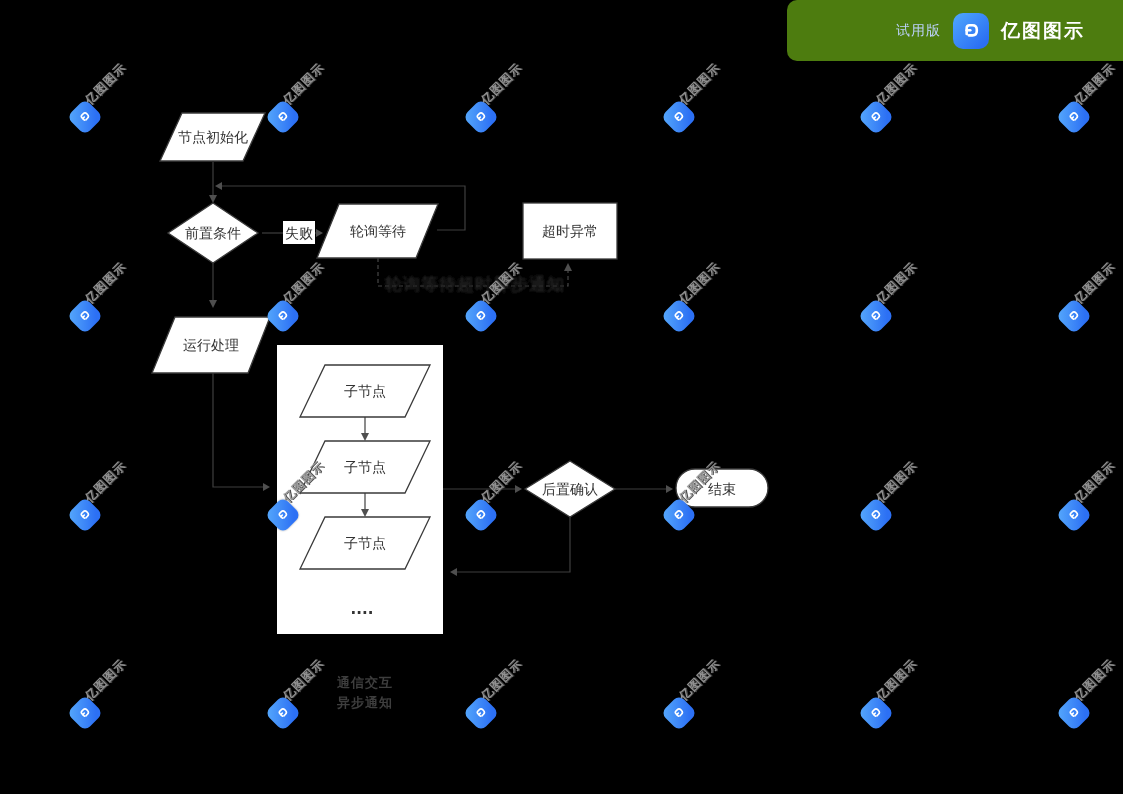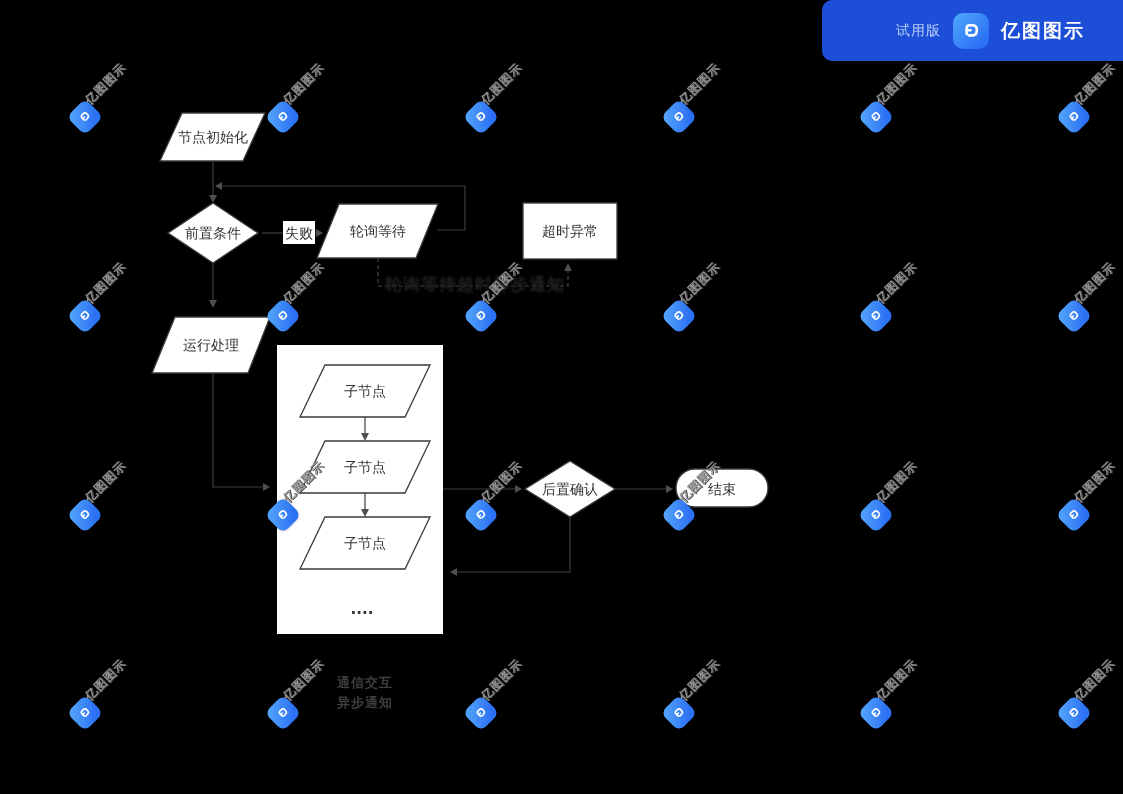--- a/index.html
+++ b/index.html
@@ -27,22 +27,22 @@
   .wm-logo{position:absolute;left:-13px;top:-13px;width:26px;height:26px;
            border-radius:7px;background:linear-gradient(135deg,#58abfc 0%,#2c70f4 80%);
            transform:rotate(-45deg);display:flex;align-items:center;justify-content:center;
            box-shadow:0 0 2px rgba(0,0,0,.4);}
   .wm-text{position:absolute;left:7px;top:-24px;height:14px;line-height:14px;
            transform:rotate(-45deg);transform-origin:0 100%;
            font-size:12px;font-weight:bold;color:#989898;letter-spacing:1px;
            white-space:nowrap;text-shadow:1px 1px 0 #474747;opacity:.95;}
 
   
-  #badge{position:absolute;top:0;right:0;width:301px;height:61px;z-index:10;
-         background:#1d4ed8;border-radius:10px 0 0 10px;
+  #badge{position:absolute;top:0;right:0;width:336px;height:61px;z-index:10;
+         background:#4d7c0f;border-radius:10px 0 0 10px;
          display:flex;align-items:center;justify-content:flex-end;
          padding-right:38px;box-sizing:border-box;gap:12px;}
   #badge .trial{color:#bcd2fb;font-size:14px;letter-spacing:1px;}
   #badge .blogo{width:36px;height:36px;border-radius:10px;
                 background:linear-gradient(135deg,#4fa8fd 0%,#2b6ff3 85%);
                 display:flex;align-items:center;justify-content:center;}
   #badge .brand{color:#ffffff;font-size:19px;font-weight:bold;letter-spacing:2px;}
 </style>
 </head>
 <body>

